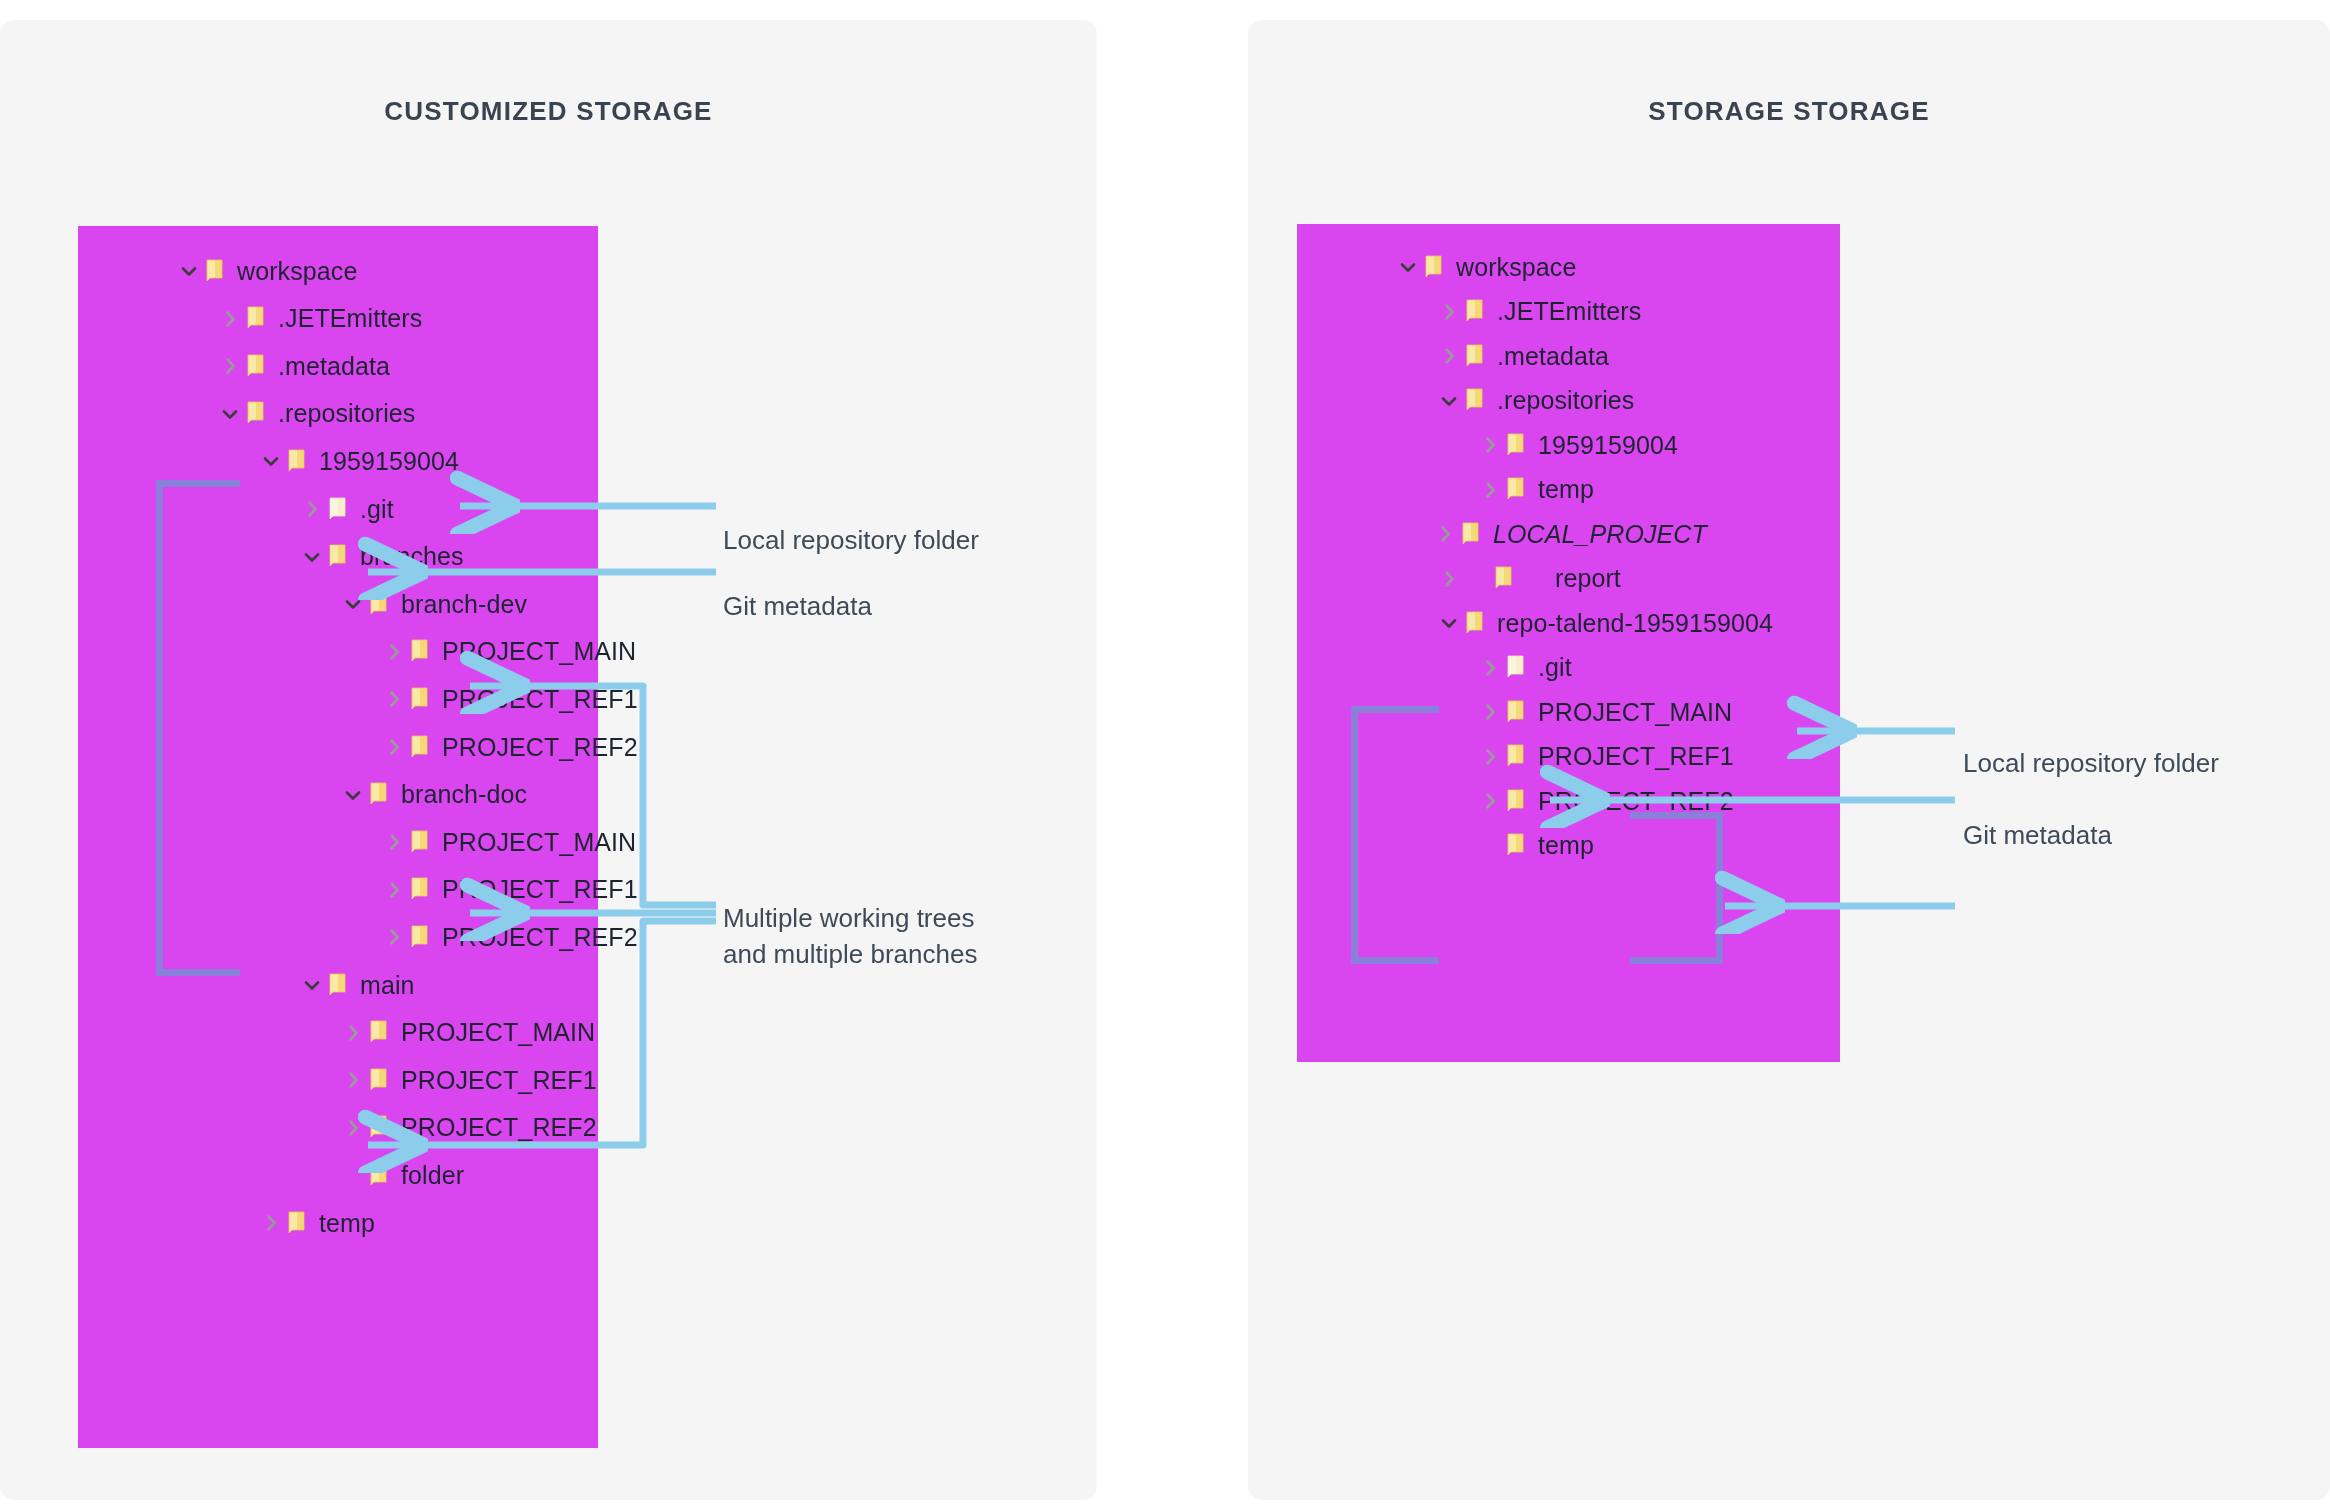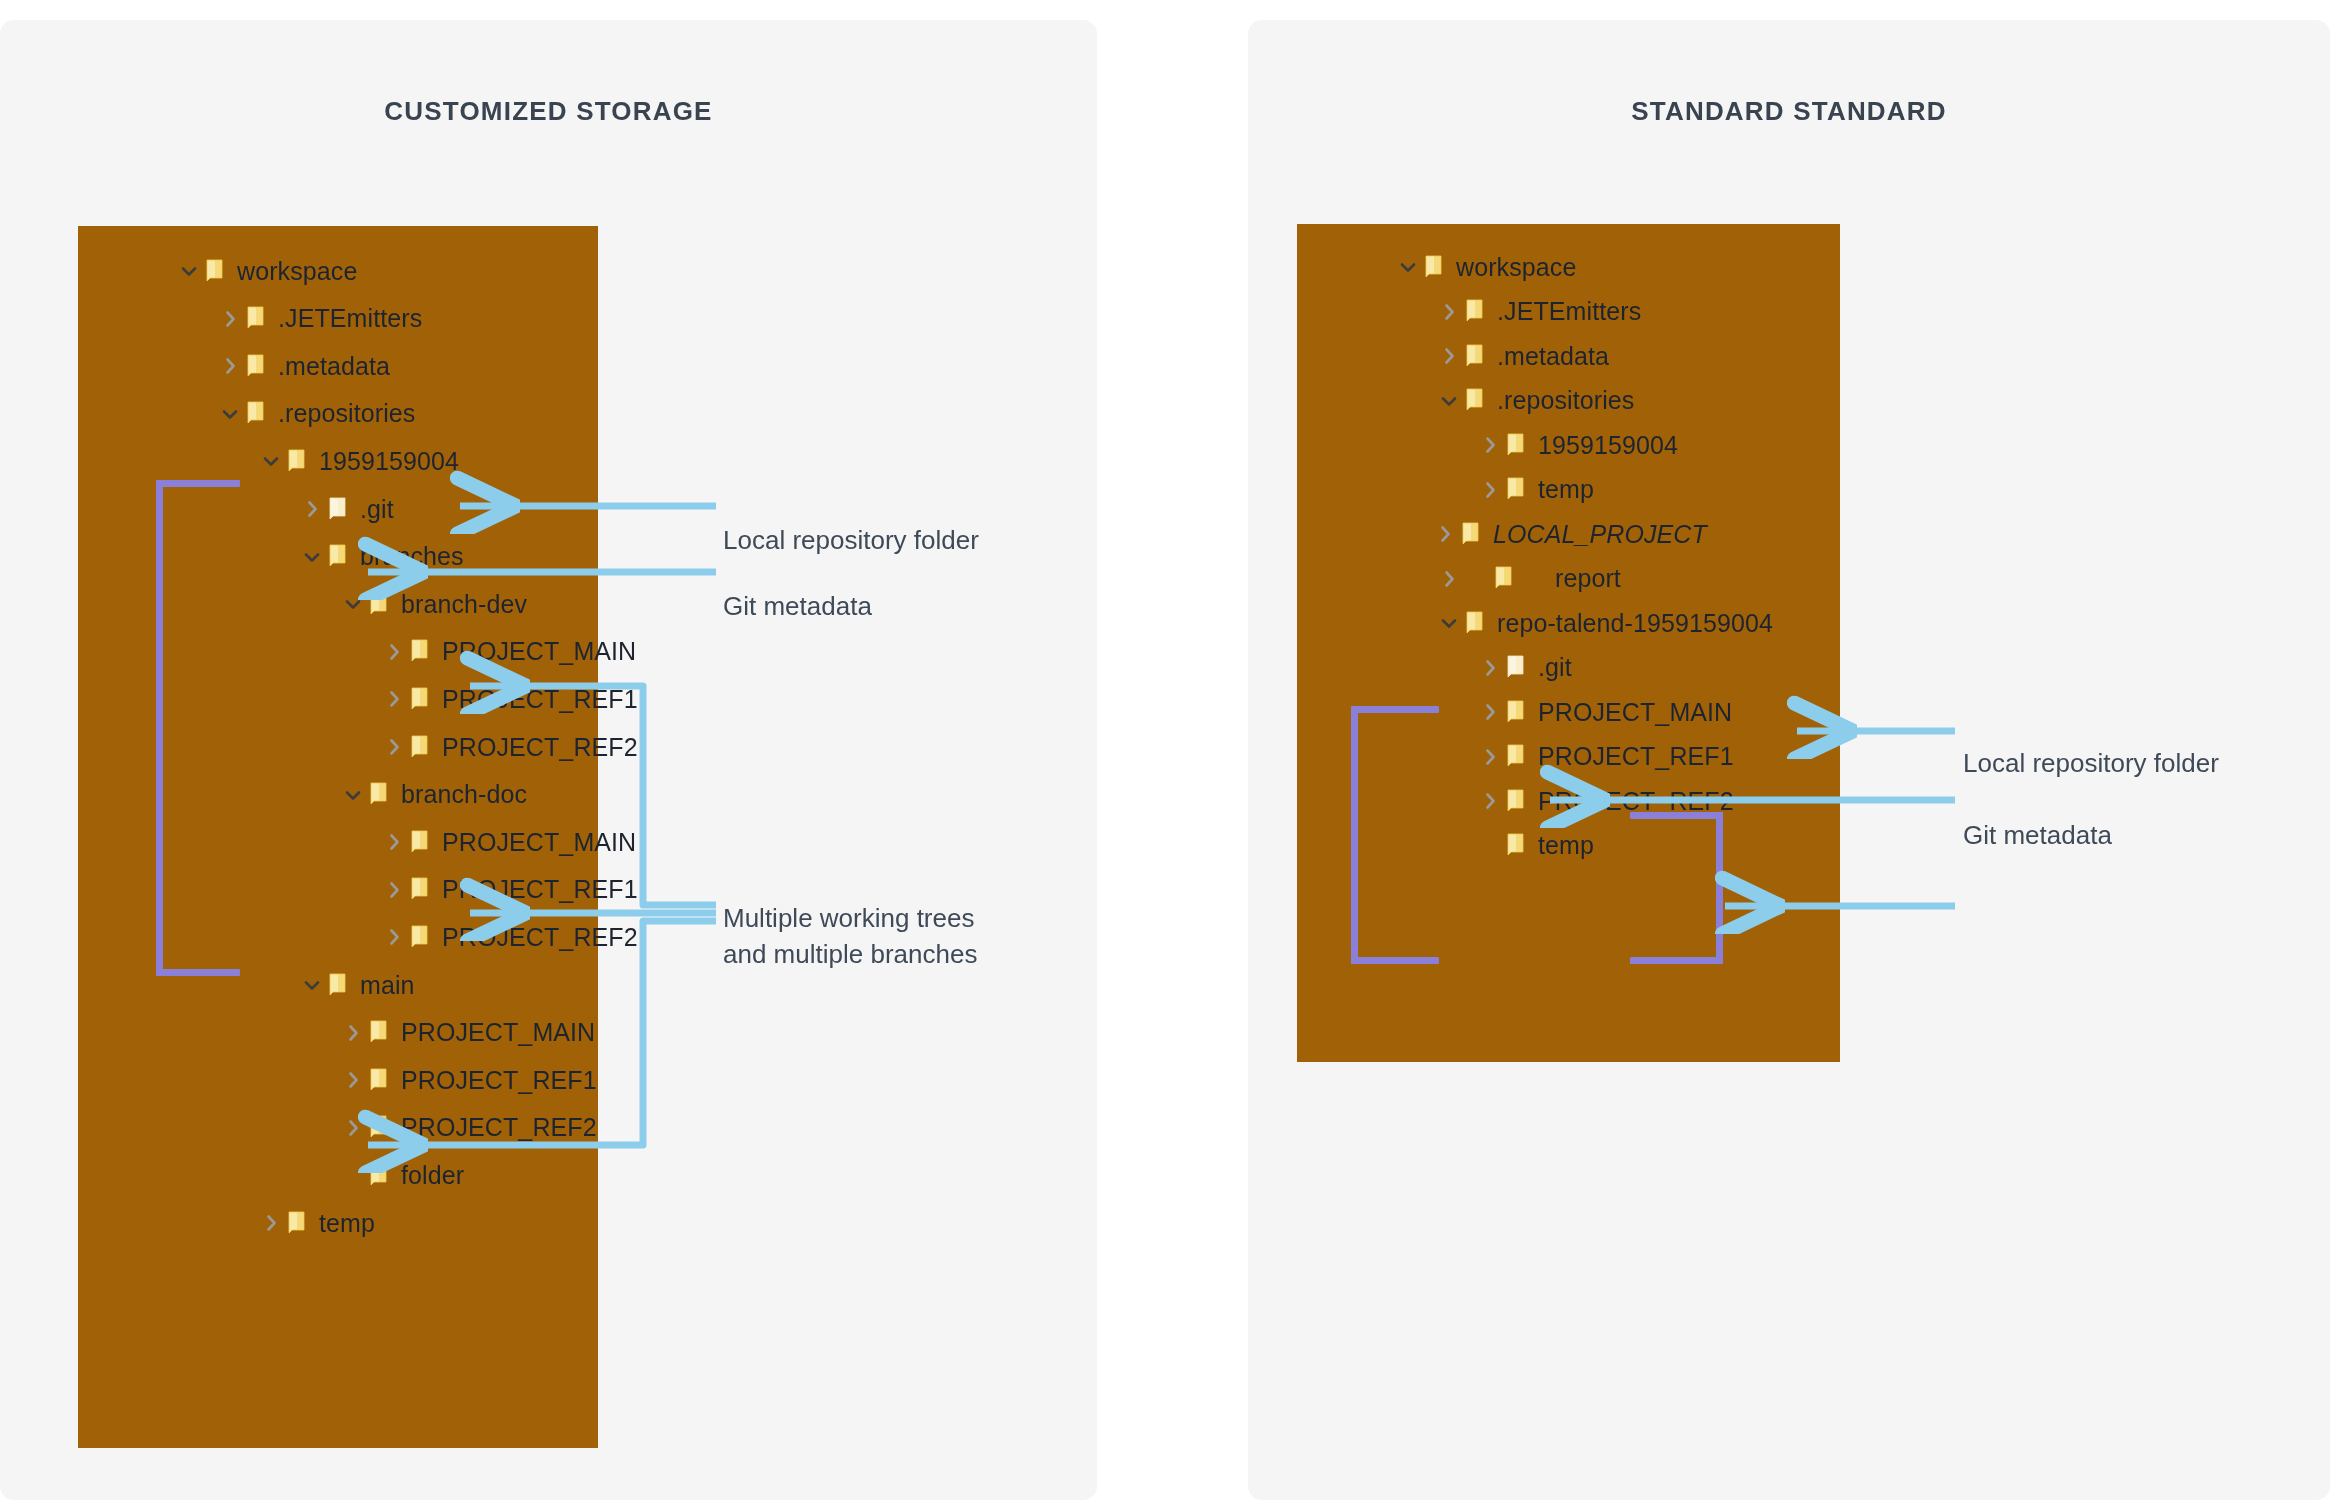--- a/index.html
+++ b/index.html
@@ -29,21 +29,21 @@
     font-size:26px;
     font-weight:bold;
     letter-spacing:1.2px;
     color:#3a4451;
     font-family:"Liberation Sans", sans-serif;
   }
 
   
   .tree-panel{
     position:absolute;
-    background:#a16207;
+    background:#d946ef;
   }
   #tree-panel-left{left:78px;top:226px;width:520px;height:1222px;}
   #tree-panel-right{left:1297px;top:224px;width:543px;height:838px;}
 
   
   .tree-row{
     position:absolute;
     display:flex;
     align-items:center;
     height:38px;
@@ -405,21 +405,21 @@
             <path d="M5 1 H20 V19 H8 L5 22 Z" fill="#f5d878"></path>
             <path d="M5 1 H13 V19 H8 L5 22 Z" fill="#f8e9a8"></path>
             <path d="M5 1 H20 V19 H8 L5 22 Z" fill="none" stroke="#efc94c" stroke-width="0.8"></path>
           </svg>
         </span>
         <span class="lbl">temp</span>
       </div>
     </div>
 
   <div class="card" id="card-right">
-    <div class="card-title">STANDARD STANDARD</div>
+    <div class="card-title">STORAGE STORAGE</div>
   </div>
   <div class="tree-panel" id="tree-panel-right">
       <div class="tree-row" style="left: 98px; top: 24px;">
         <span class="chev">
           <svg width="26" height="26" viewBox="0 0 26 26">
             <path d="M7 10.5 L13 16.5 L19 10.5" fill="none" stroke="#3c3c3c" stroke-width="2.6" stroke-linecap="round" stroke-linejoin="round"></path>
           </svg>
         </span>
         <span class="folder">
           <svg width="26" height="25" viewBox="0 0 26 25">

